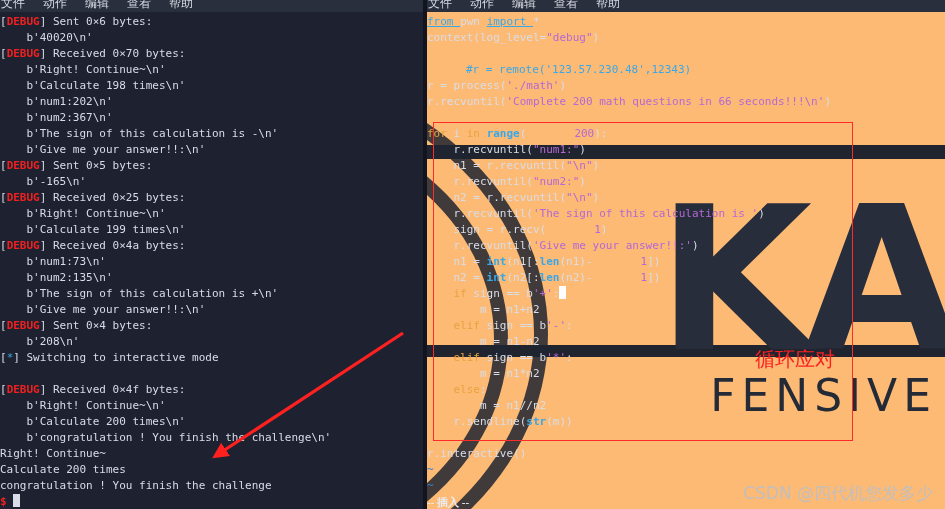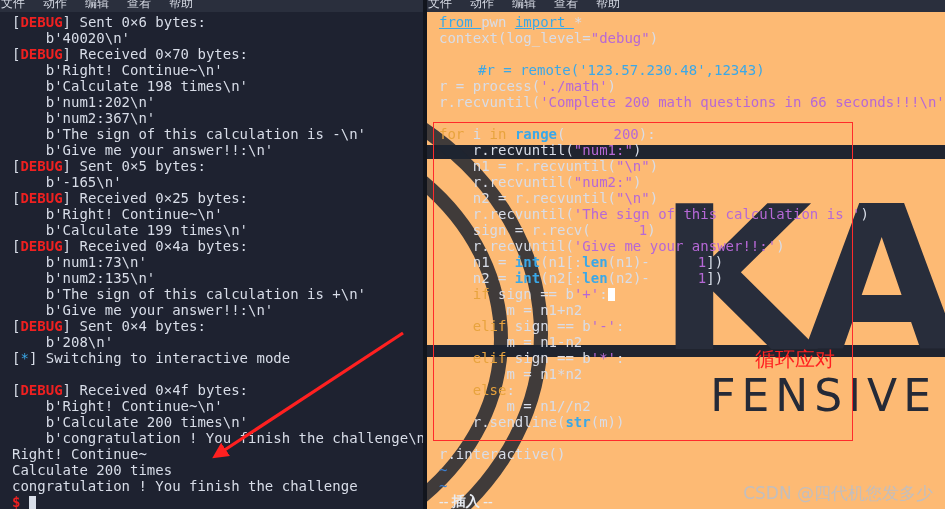--- a/index.html
+++ b/index.html
@@ -85,23 +85,23 @@
     white-space: nowrap;
   }
   .menubar span { line-height: 12px; display: inline-block; transform: translateY(-3px); }
 
   .term {
     position: absolute;
     top: 12px;
     left: 0;
     right: 0;
     bottom: 0;
-    padding: 2px 4px 0 12px;
+    padding: 2px 4px 0 0;
     box-sizing: border-box;
-    font-size: 14px;
+    font-size: 11px;
     line-height: 16px;
     color: #d8dde8;
     white-space: pre;
     overflow: hidden;
   }
   .win-left .term { background: #1e2230; }
   .win-right .term { background: transparent; }
 
   
   .c-debug   { color: #ef2020; font-weight: bold; }

